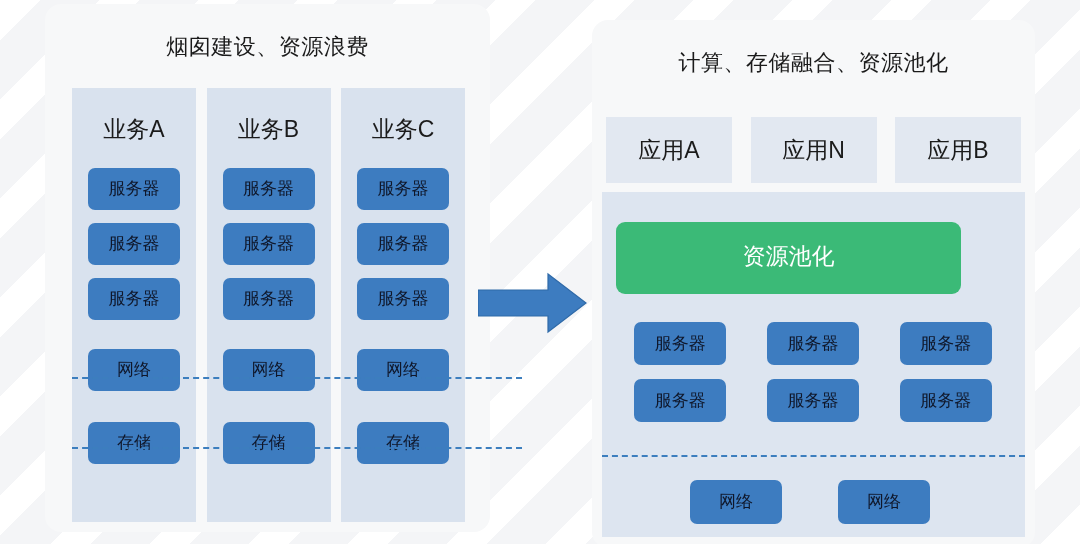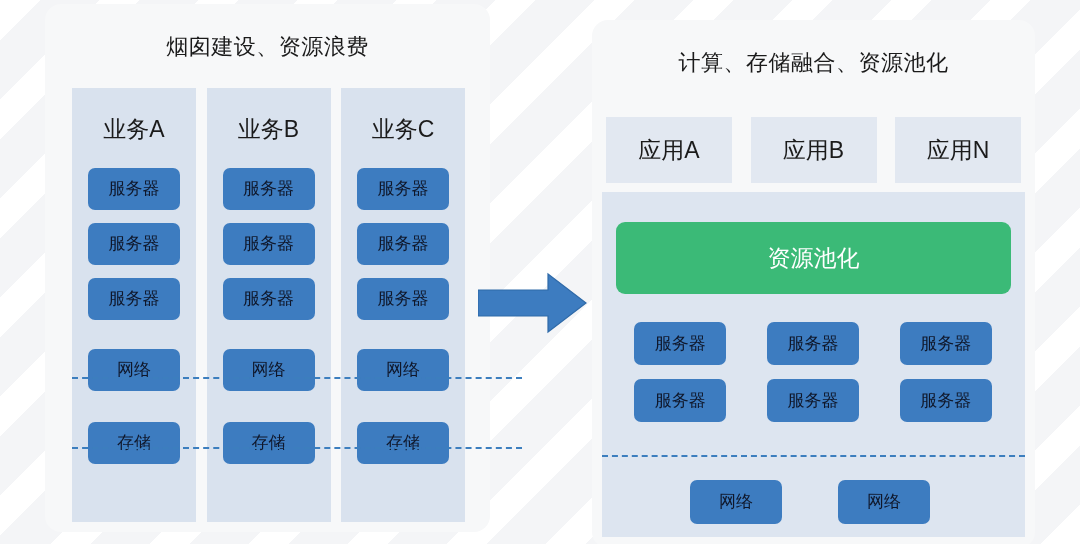--- a/index.html
+++ b/index.html
@@ -176,30 +176,31 @@
     top: 172px;
     width: 423px;
     height: 345px;
     background: #dde5f0;
   }
 
   #pool-box {
     position: absolute;
     left: 14px;
     top: 30px;
-    width: 395px;
+    width: 345px;
     height: 72px;
     background: #3bba77;
     border-radius: 9px;
     display: flex;
     align-items: center;
     justify-content: center;
     color: #ffffff;
     font-size: 23px;
     line-height: 30px;
+    font-family: Liberation Mono, monospace;
   }
 
   #right-servers {
     position: absolute;
     left: 12px;
     top: 130px;
     width: 398px;
     display: grid;
     grid-template-columns: repeat(3, 1fr);
     row-gap: 14px;
@@ -283,22 +284,22 @@
 
   <svg id="arrow" viewBox="0 0 110 62">
     <polygon points="0,18 70,18 70,2 108,31 70,60 70,44 0,44" fill="#3d7cc0" stroke="#2f6aa8" stroke-width="1.2"></polygon>
   </svg>
 
   <div class="panel" id="panel-right">
     <div class="panel-title">计算、存储融合、资源池化</div>
 
     <div class="apps">
       <div class="app-box">应用A</div>
+      <div class="app-box">应用N</div>
       <div class="app-box">应用B</div>
-      <div class="app-box">应用N</div>
     </div>
 
     <div id="right-card">
 
       <div id="pool-box">资源池化</div>
 
       <div id="right-servers">
         <div class="chip chip-server-r">服务器</div>
         <div class="chip chip-server-r">服务器</div>
         <div class="chip chip-server-r">服务器</div>

